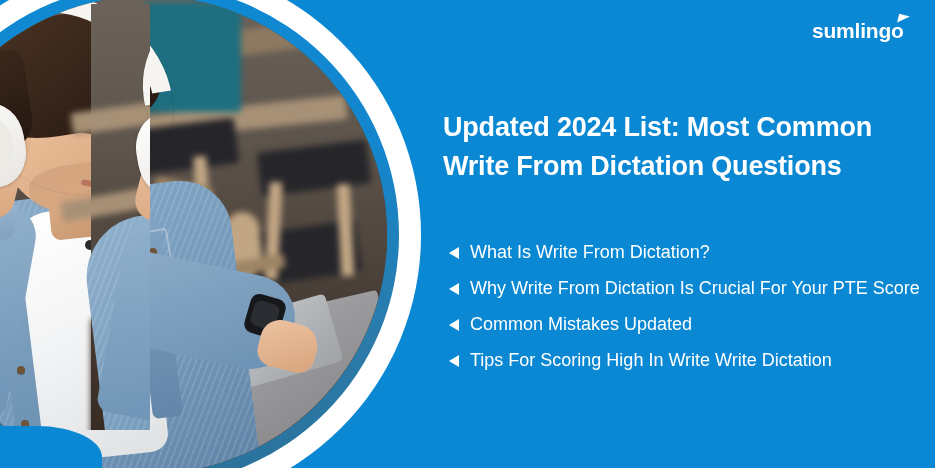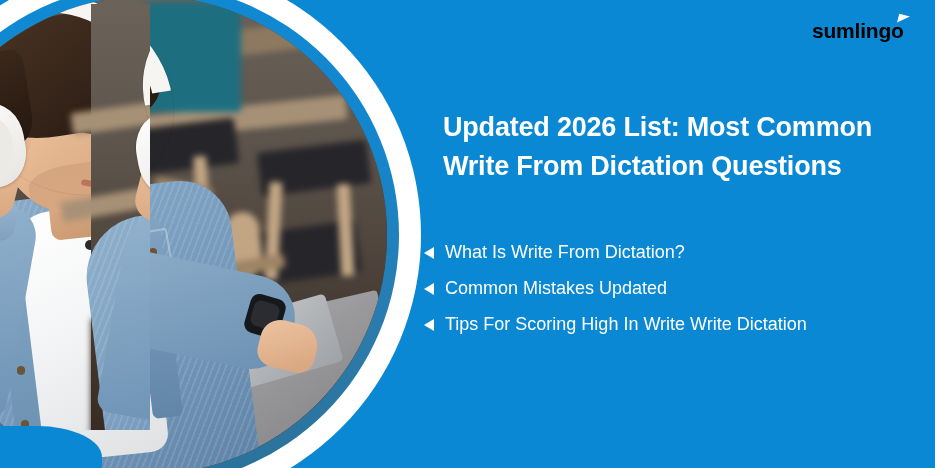--- a/index.html
+++ b/index.html
@@ -149,36 +149,36 @@
 
   
   .corner-wedge{
     position:absolute;left:-10px;bottom:-12px;width:112px;height:54px;
     background:#0a88d3;border-radius:0 58% 0 0;
   }
 
   
   #logo{position:absolute;left:812px;top:18px;width:108px;height:26px;}
   #logo .logo-text{
-    font-size:21px;font-weight:700;color:#000000;letter-spacing:-.2px;
+    font-size:21px;font-weight:700;color:#ffffff;letter-spacing:-.2px;
     line-height:26px;font-family:"Liberation Sans","DejaVu Sans",sans-serif;
   }
   #logo .logo-mark{
     position:absolute;right:11px;top:-3px;width:0;height:0;
     border-left:11px solid #ffffff;border-bottom:9px solid transparent;
     transform:rotate(14deg);
   }
 
   #title{
     position:absolute;left:443px;top:108px;width:470px;
     color:#ffffff;font-size:27px;font-weight:700;line-height:39px;
     letter-spacing:-.2px;
   }
 
-  #bullets{position:absolute;left:424px;top:240px;width:478px;}
+  #bullets{position:absolute;left:449px;top:240px;width:478px;}
   .bullet{display:flex;align-items:flex-start;margin-bottom:11px;}
   .bullet:last-child{margin-bottom:0;}
   .tri{
     flex:0 0 auto;margin-top:7px;margin-right:11px;width:0;height:0;
     border-right:10px solid #ffffff;
     border-top:6px solid transparent;border-bottom:6px solid transparent;
   }
   .bullet-text{color:#ffffff;font-size:18px;line-height:25px;font-weight:400;}
 </style>
 </head>
@@ -287,29 +287,33 @@
     </div>
 
     <div class="corner-wedge"></div>
   </div>
 
   <div id="logo">
     <span class="logo-text">sumlingo</span>
     <span class="logo-mark"></span>
   </div>
 
-  <div id="title">Updated 2026 List: Most Common Write From Dictation Questions</div>
+  <div id="title">Updated 2024 List: Most Common Write From Dictation Questions</div>
 
   <div id="bullets">
     <div class="bullet">
       <span class="tri"></span>
       <span class="bullet-text">What Is Write From Dictation?</span>
     </div>
     <div class="bullet">
       <span class="tri"></span>
+      <span class="bullet-text">Why Write From Dictation  Is Crucial For Your PTE Score</span>
+    </div>
+    <div class="bullet">
+      <span class="tri"></span>
       <span class="bullet-text">Common Mistakes Updated</span>
     </div>
     <div class="bullet">
       <span class="tri"></span>
       <span class="bullet-text">Tips For Scoring High In Write Write Dictation</span>
     </div>
   </div>
 
 </div>
 

